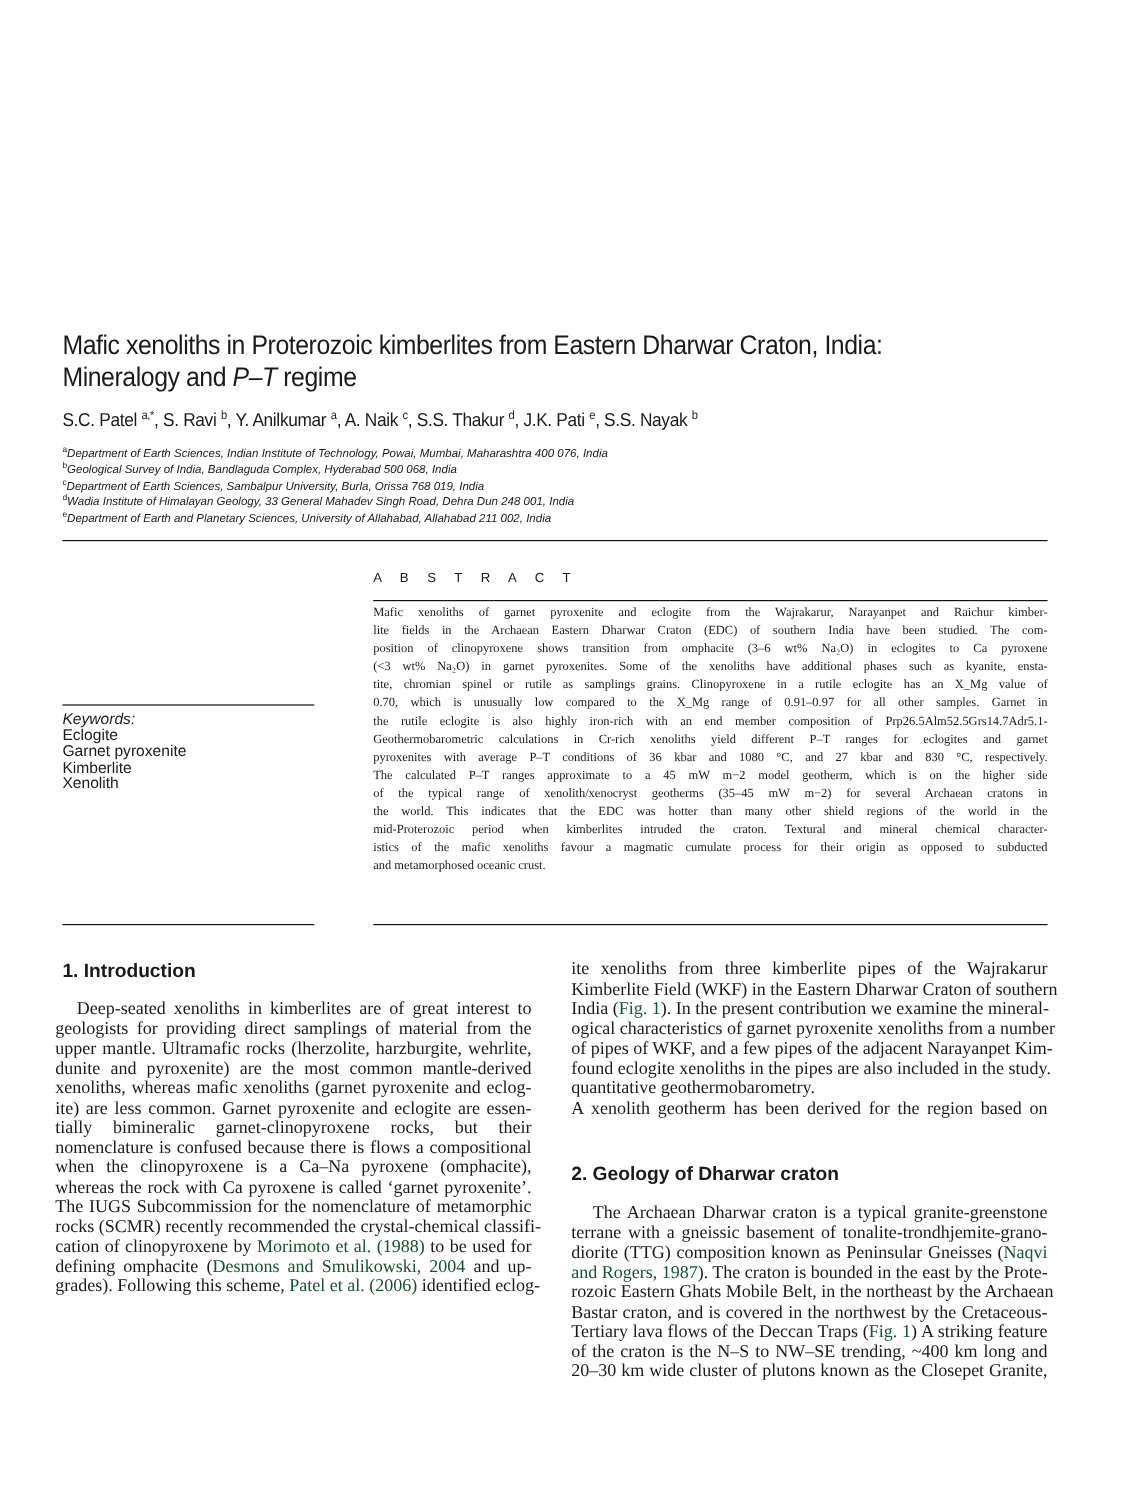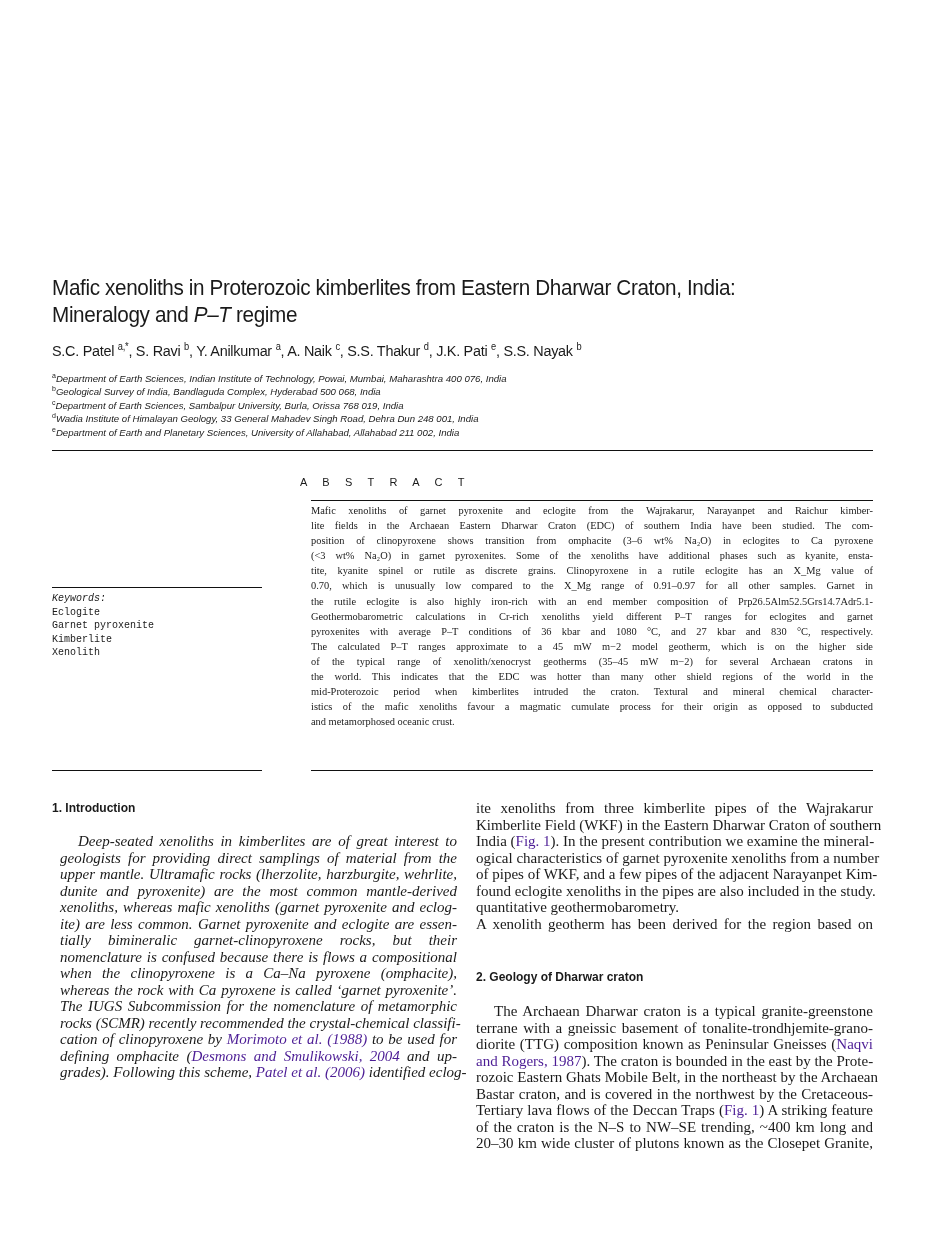--- a/index.html
+++ b/index.html
@@ -8,32 +8,32 @@
   .abs { position:absolute; }
   .title { left:52px; top:274px; width:840px; font-family:"Liberation Sans", sans-serif;
            font-size:22.5px; line-height:27px; color:#1a1a1a; letter-spacing:-0.4px; transform:scaleX(0.92); transform-origin:left top; }
   .title i { font-style:italic; }
   .authors { left:52px; top:341px; font-family:"Liberation Sans", sans-serif; font-size:15.5px; line-height:20px;
              letter-spacing:-0.3px; transform:scaleX(0.93); transform-origin:left top; white-space:nowrap; }
   .authors sup { font-size:10px; vertical-align:super; line-height:0; }
   .affils { left:52px; top:372px; font-family:"Liberation Sans", sans-serif; font-style:italic; font-size:9.6px; line-height:13.4px; }
   .affils sup { font-size:7px; vertical-align:super; line-height:0; font-style:normal; }
   .rule { position:absolute; height:1.3px; background:#111; }
-  .abs-head { left:300px; top:476px; font-family:"Liberation Sans", sans-serif; font-size:11px; letter-spacing:6.2px; font-weight:normal; }
+  .abs-head { left:311px; top:476px; font-family:"Liberation Sans", sans-serif; font-size:11px; letter-spacing:6.2px; font-weight:normal; }
   .abstract { left:311px; top:503px; width:562px; font-family:Liberation Serif, serif; font-size:10.4px; line-height:15.1px; text-align:justify; }
   .abstract .ln { display:block; text-align:justify; text-align-last:justify; white-space:nowrap; }
   .abstract .ln.last { text-align-last:left; }
-  .kw { left:52px; top:592px; font-family:Liberation Mono, monospace; font-size:10px; line-height:13.5px; }
+  .kw { left:52px; top:592px; font-family:Liberation Sans, sans-serif; font-size:13px; line-height:13.5px; }
   .kw .kw-title { font-style:italic; }
-  .sec-head { font-family:"Liberation Sans", sans-serif; font-weight:bold; font-size:12px; }
+  .sec-head { font-family:"Liberation Sans", sans-serif; font-weight:bold; font-size:16px; }
   .col { font-size:15px; line-height:16.5px; width:397px; }
   .col .ln { display:block; text-align:justify; text-align-last:justify; white-space:nowrap; height:16.5px; }
   .col .ln.last { text-align-last:left; }
   .col .ln.ind { padding-left:18px; }
-  .link { color:#4c1d95; }
+  .link { color:#14532d; }
 </style>
 </head>
 <body>
 
 <div class="abs title">
   <div>Mafic xenoliths in Proterozoic kimberlites from Eastern Dharwar Craton, India:</div>
   <div><span>Mineralogy and </span><i>P–T</i><span> regime</span></div>
 </div>
 
 <div class="abs authors">
@@ -60,21 +60,21 @@
 <div class="rule" style="left:52px; top:770px; width:210px;"></div>
 <div class="rule" style="left:311px; top:770px; width:562px;"></div>
 
 <div class="abs abs-head">A B S T R A C T</div>
 
 <div class="abs abstract">
   <span class="ln">Mafic xenoliths of garnet pyroxenite and eclogite from the Wajrakarur, Narayanpet and Raichur kimber-</span>
   <span class="ln">lite fields in the Archaean Eastern Dharwar Craton (EDC) of southern India have been studied. The com-</span>
   <span class="ln">position of clinopyroxene shows transition from omphacite (3–6 wt% Na₂O) in eclogites to Ca pyroxene</span>
   <span class="ln">(&lt;3 wt% Na₂O) in garnet pyroxenites. Some of the xenoliths have additional phases such as kyanite, ensta-</span>
-  <span class="ln">tite, kyanite spinel or rutile as discrete grains. Clinopyroxene in a rutile eclogite has an X_Mg value of</span>
+  <span class="ln">tite, chromian spinel or rutile as samplings grains. Clinopyroxene in a rutile eclogite has an X_Mg value of</span>
   <span class="ln">0.70, which is unusually low compared to the X_Mg range of 0.91–0.97 for all other samples. Garnet in</span>
   <span class="ln">the rutile eclogite is also highly iron-rich with an end member composition of Prp26.5Alm52.5Grs14.7Adr5.1-</span>
   <span class="ln">Geothermobarometric calculations in Cr-rich xenoliths yield different P–T ranges for eclogites and garnet</span>
   <span class="ln">pyroxenites with average P–T conditions of 36 kbar and 1080 °C, and 27 kbar and 830 °C, respectively.</span>
   <span class="ln">The calculated P–T ranges approximate to a 45 mW m−2 model geotherm, which is on the higher side</span>
   <span class="ln">of the typical range of xenolith/xenocryst geotherms (35–45 mW m−2) for several Archaean cratons in</span>
   <span class="ln">the world. This indicates that the EDC was hotter than many other shield regions of the world in the</span>
   <span class="ln">mid-Proterozoic period when kimberlites intruded the craton. Textural and mineral chemical character-</span>
   <span class="ln">istics of the mafic xenoliths favour a magmatic cumulate process for their origin as opposed to subducted</span>
   <span class="ln last">and metamorphosed oceanic crust.</span>
@@ -82,21 +82,21 @@
 
 <div class="abs kw">
   <div class="kw-title">Keywords:</div>
   <div>Eclogite</div>
   <div>Garnet pyroxenite</div>
   <div>Kimberlite</div>
   <div>Xenolith</div>
 </div>
 
 <div class="abs sec-head" style="left:52px; top:801px;">1. Introduction</div>
-<div class="abs col" style="left:60px; top:833px;font-style:italic;">
+<div class="abs col" style="left:46px; top:833px;">
   <span class="ln ind">Deep-seated xenoliths in kimberlites are of great interest to</span>
   <span class="ln">geologists for providing direct samplings of material from the</span>
   <span class="ln">upper mantle. Ultramafic rocks (lherzolite, harzburgite, wehrlite,</span>
   <span class="ln">dunite and pyroxenite) are the most common mantle-derived</span>
   <span class="ln">xenoliths, whereas mafic xenoliths (garnet pyroxenite and eclog-</span>
   <span class="ln">ite) are less common. Garnet pyroxenite and eclogite are essen-</span>
   <span class="ln">tially bimineralic garnet-clinopyroxene rocks, but their</span>
   <span class="ln">nomenclature is confused because there is flows a compositional</span>
   <span class="ln">when the clinopyroxene is a Ca–Na pyroxene (omphacite),</span>
   <span class="ln">whereas the rock with Ca pyroxene is called ‘garnet pyroxenite’.</span>

